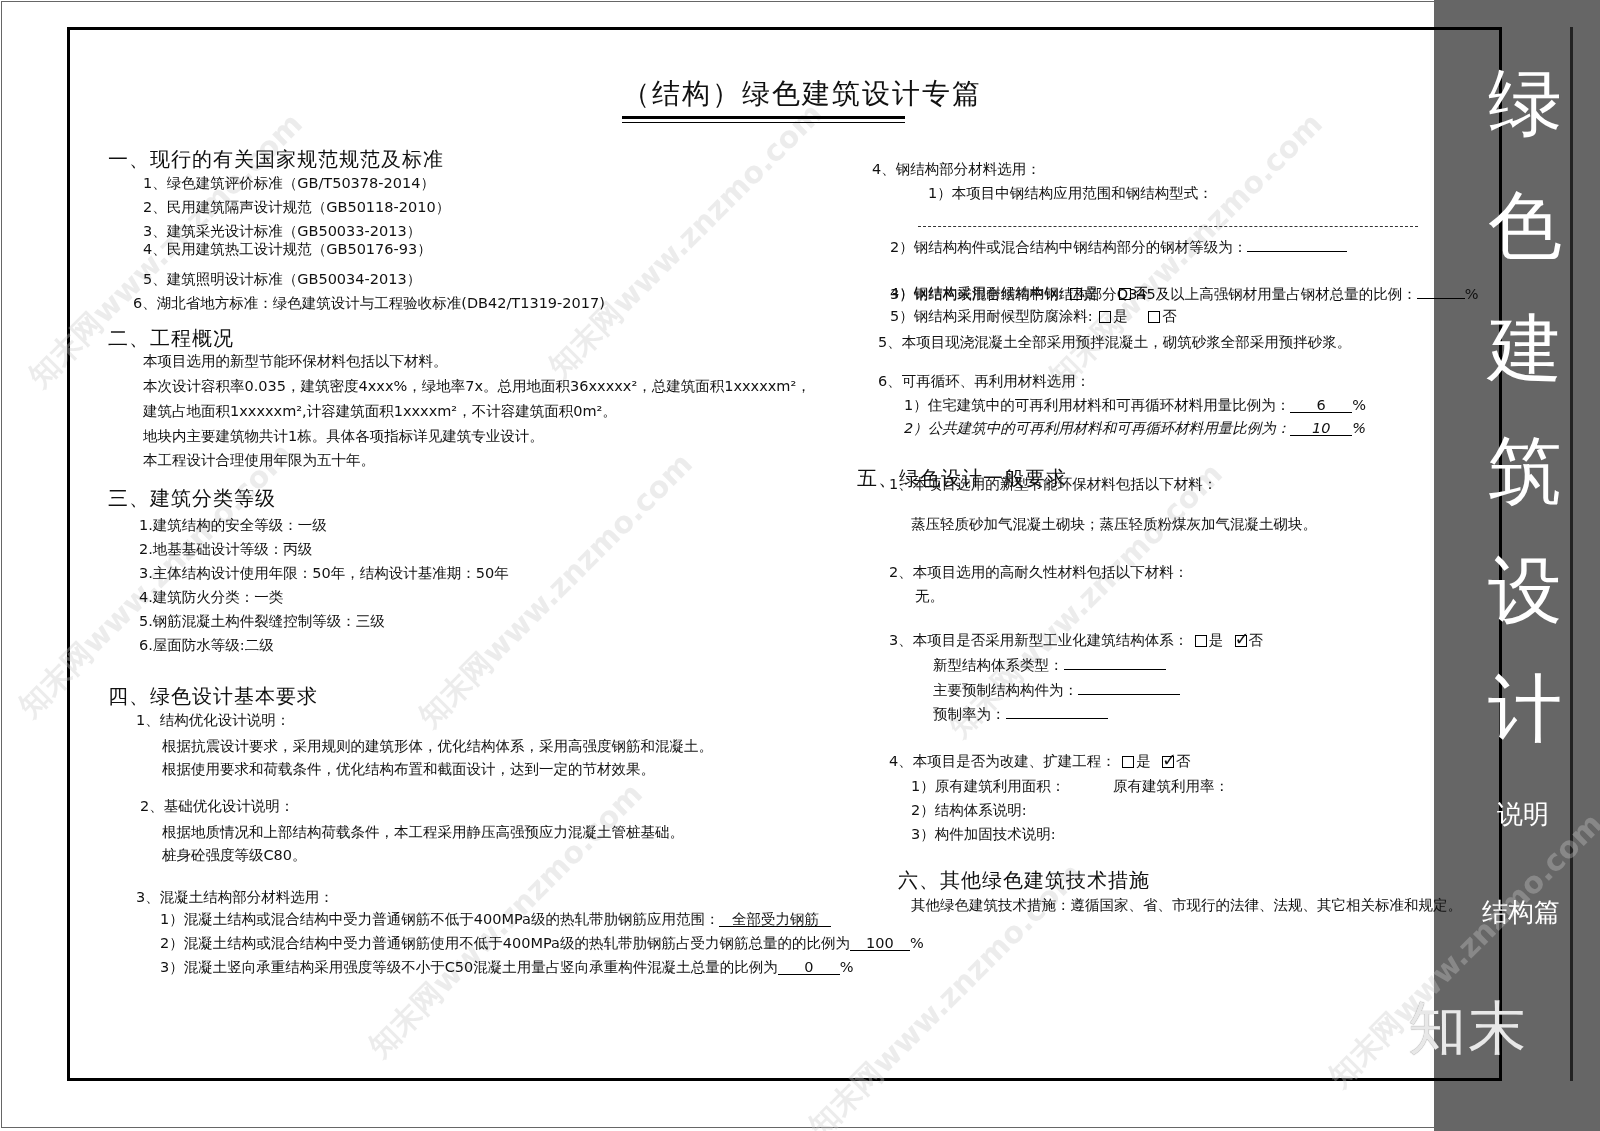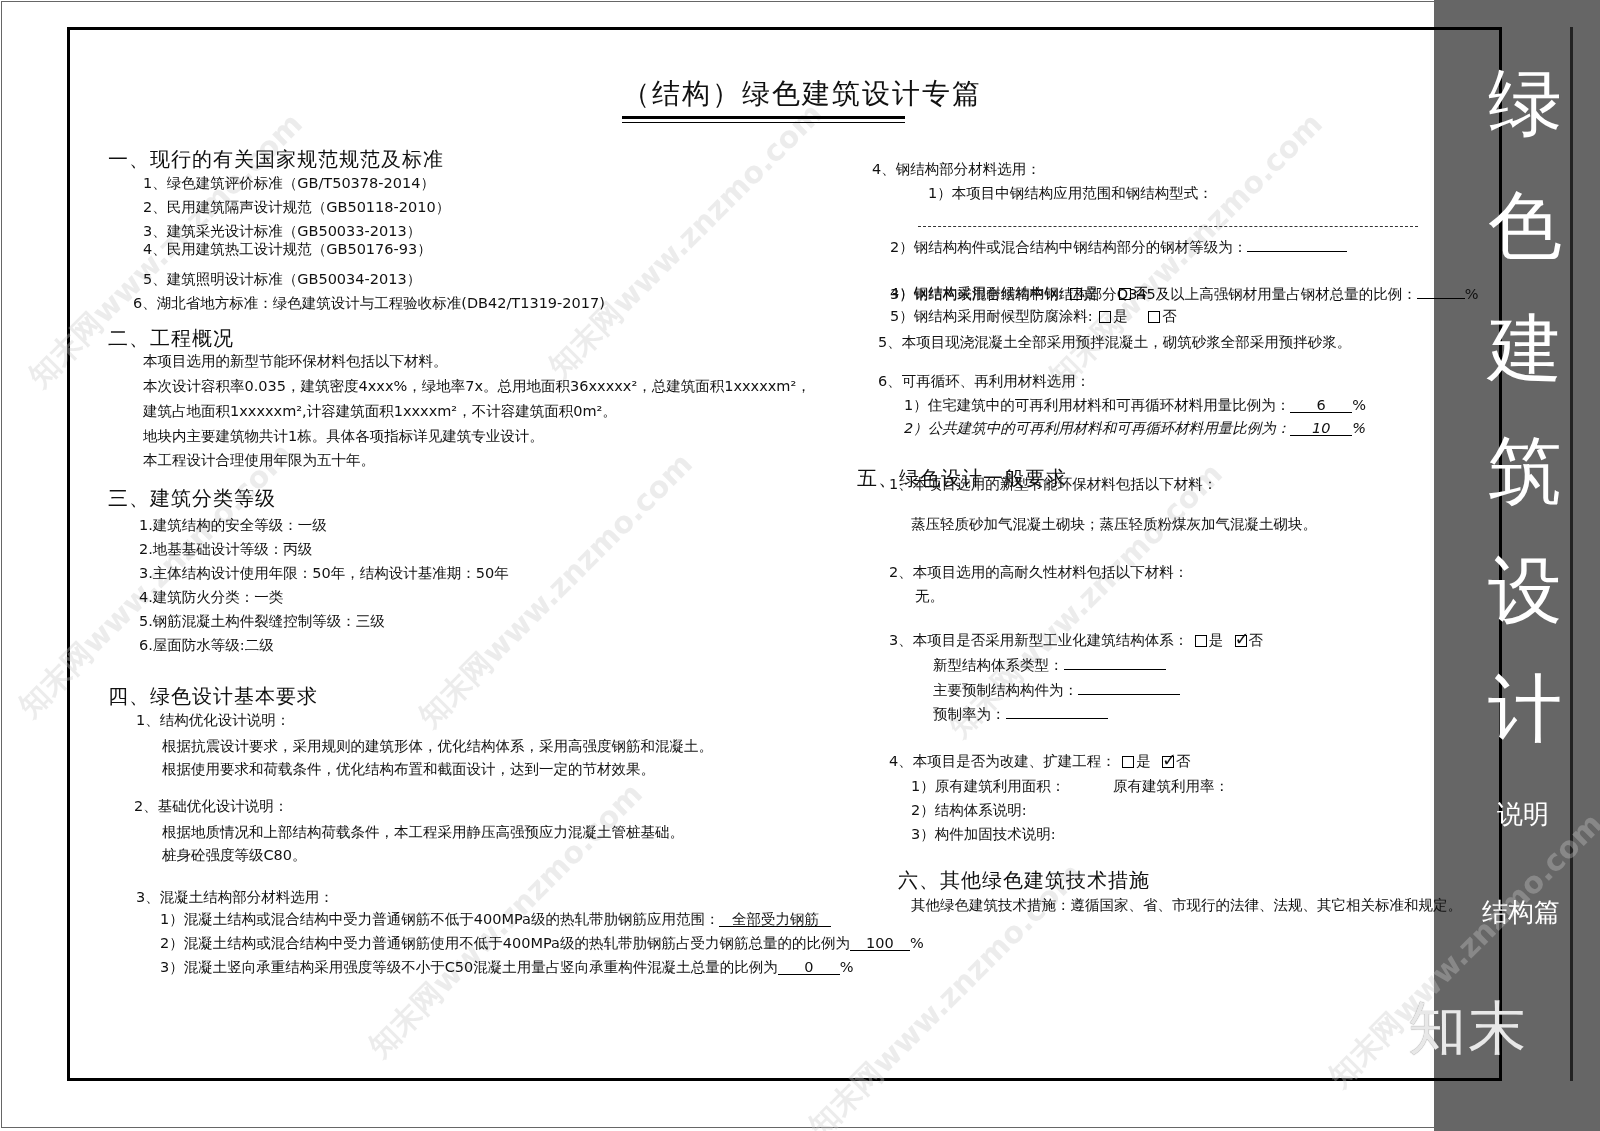--- a/index.html
+++ b/index.html
@@ -115,21 +115,21 @@
 <div class="t" style="left:139px;top:540px;">2.地基基础设计等级：丙级</div>
 <div class="t" style="left:139px;top:564px;">3.主体结构设计使用年限：50年，结构设计基准期：50年</div>
 <div class="t" style="left:139px;top:588px;">4.建筑防火分类：一类</div>
 <div class="t" style="left:139px;top:612px;">5.钢筋混凝土构件裂缝控制等级：三级</div>
 <div class="t" style="left:139px;top:636px;">6.屋面防水等级:二级</div>
 
 <div class="h1" style="left:108px;top:683px;">四、绿色设计基本要求</div>
 <div class="t" style="left:136px;top:711px;">1、结构优化设计说明：</div>
 <div class="t" style="left:162px;top:737px;">根据抗震设计要求，采用规则的建筑形体，优化结构体系，采用高强度钢筋和混凝土。</div>
 <div class="t" style="left:162px;top:760px;">根据使用要求和荷载条件，优化结构布置和截面设计，达到一定的节材效果。</div>
-<div class="t" style="left:134px;top:797px;">2、基础优化设计说明：</div>
+<div class="t" style="left:140px;top:797px;">2、基础优化设计说明：</div>
 <div class="t" style="left:162px;top:823px;">根据地质情况和上部结构荷载条件，本工程采用静压高强预应力混凝土管桩基础。</div>
 <div class="t" style="left:162px;top:846px;">桩身砼强度等级C80。</div>
 <div class="t" style="left:136px;top:888px;">3、混凝土结构部分材料选用：</div>
 <div class="t" style="left:160px;top:910px;">
   <span>1）混凝土结构或混合结构中受力普通钢筋不低于400MPa级的热轧带肋钢筋应用范围：</span><span class="blank" style="min-width:112px">全部受力钢筋</span>
 </div>
 <div class="t" style="left:160px;top:934px;">
   <span>2）混凝土结构或混合结构中受力普通钢筋使用不低于400MPa级的热轧带肋钢筋占受力钢筋总量的的比例为</span><span class="blank" style="min-width:60px">100</span><span>%</span>
 </div>
 <div class="t" style="left:160px;top:958px;">

